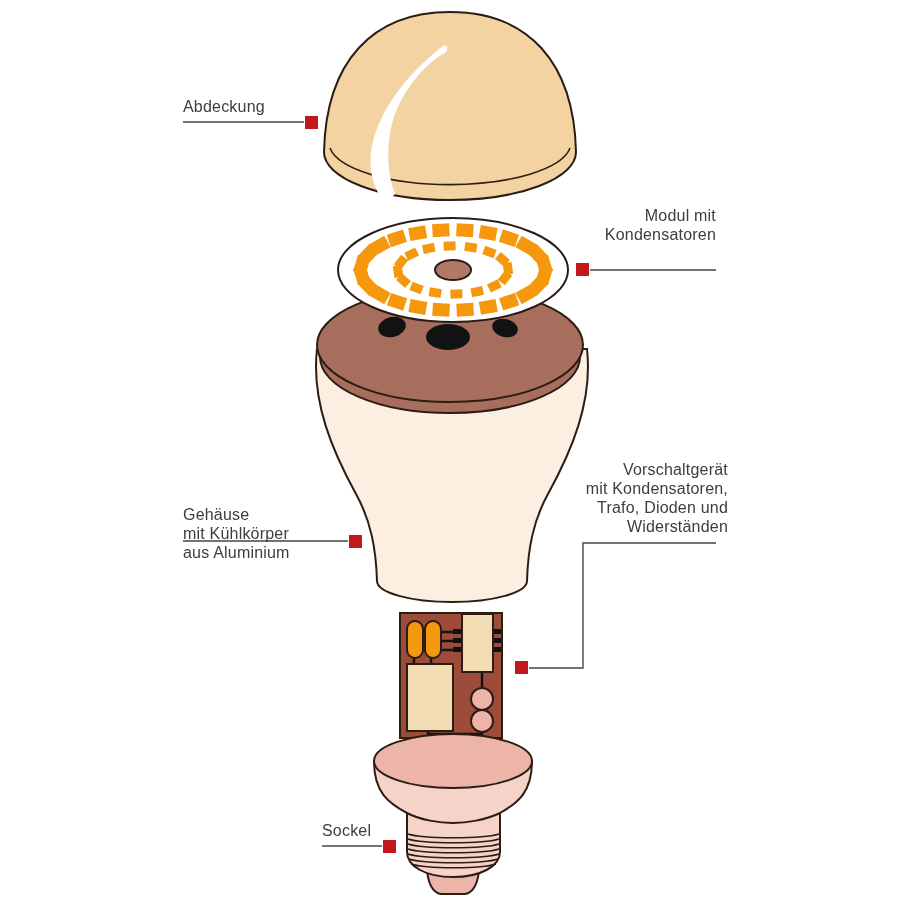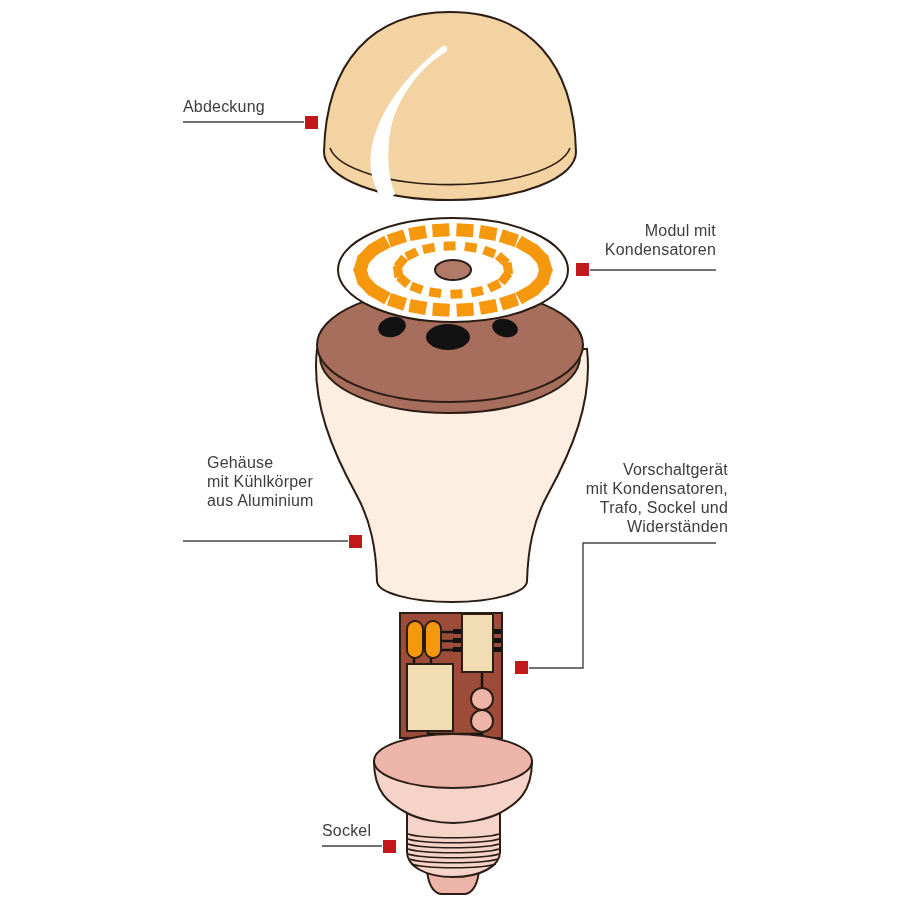--- a/index.html
+++ b/index.html
@@ -155,35 +155,35 @@
 
       <path class="leader" d="M322 846 H382"></path>
       <rect class="marker" x="383" y="840" width="13" height="13"></rect>
     </g>
   </svg>
 
   <div class="lbl" style="left:183px;top:97px;">
     <span>Abdeckung</span>
   </div>
 
-  <div class="lbl r" style="right:184px;top:221px;">
+  <div class="lbl r" style="right:184px;top:206px;">
     <span>Modul mit</span>
     <span>Kondensatoren</span>
   </div>
 
-  <div class="lbl" style="left:183px;top:453px;margin-left:24px;">
+  <div class="lbl" style="left:183px;top:505px;">
     <span>Gehäuse</span>
     <span>mit Kühlkörper</span>
     <span>aus Aluminium</span>
   </div>
 
   <div class="lbl r" style="right:172px;top:460px;">
     <span>Vorschaltgerät</span>
     <span>mit Kondensatoren,</span>
-    <span>Trafo, Sockel und</span>
+    <span>Trafo, Dioden und</span>
     <span>Widerständen</span>
   </div>
 
   <div class="lbl" style="left:322px;top:821px;text-align:right;">
     <span>Sockel</span>
   </div>
 
 </div>
 
 </body></html>

